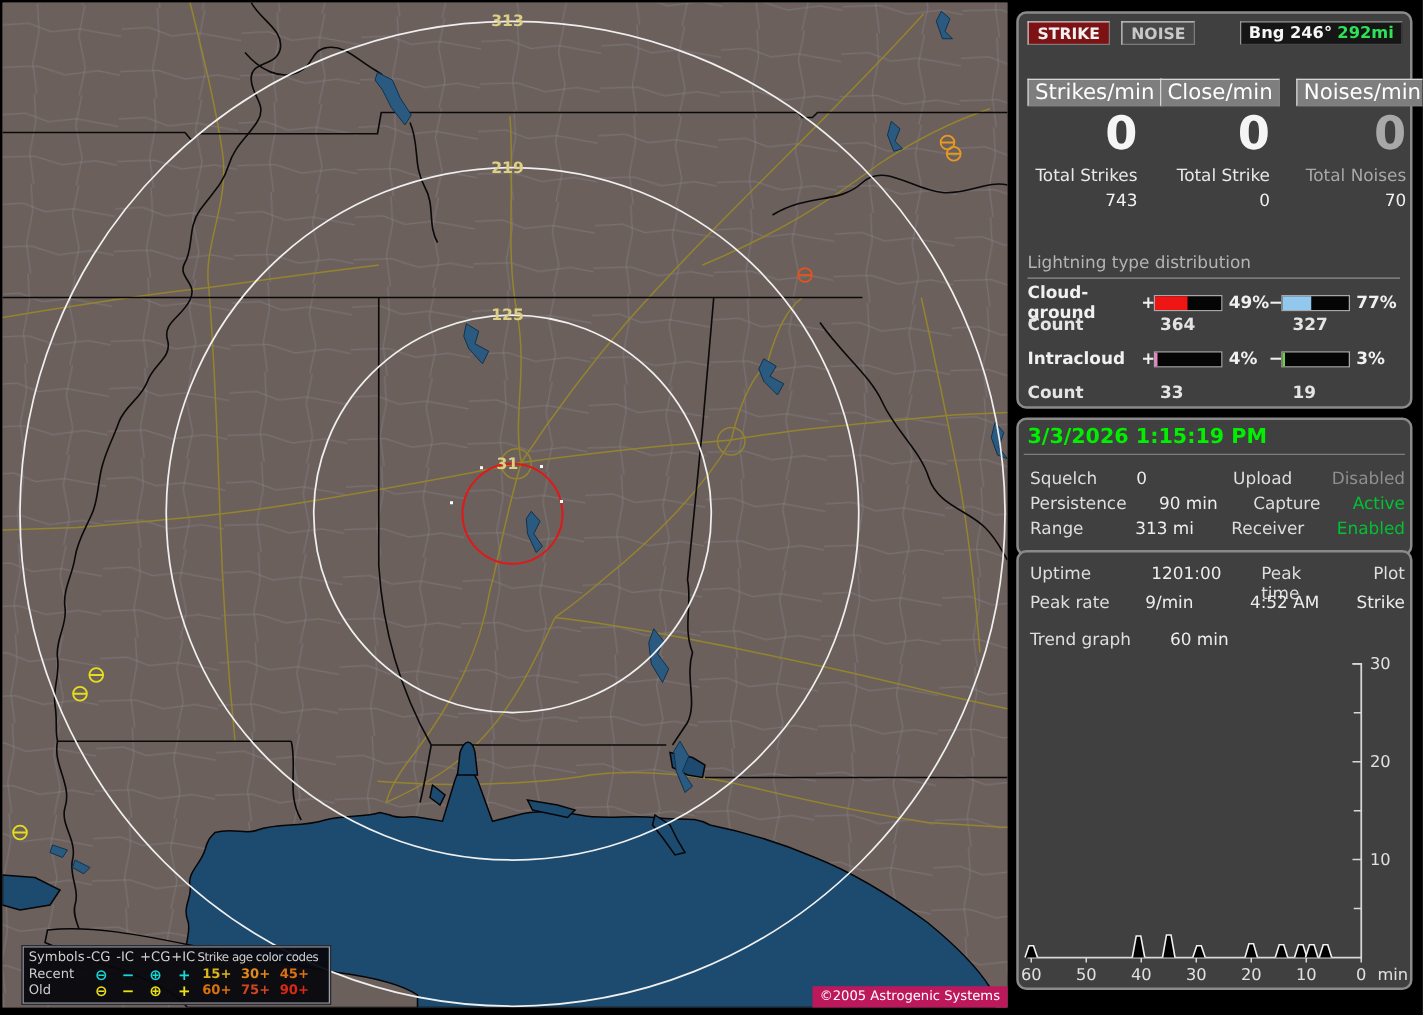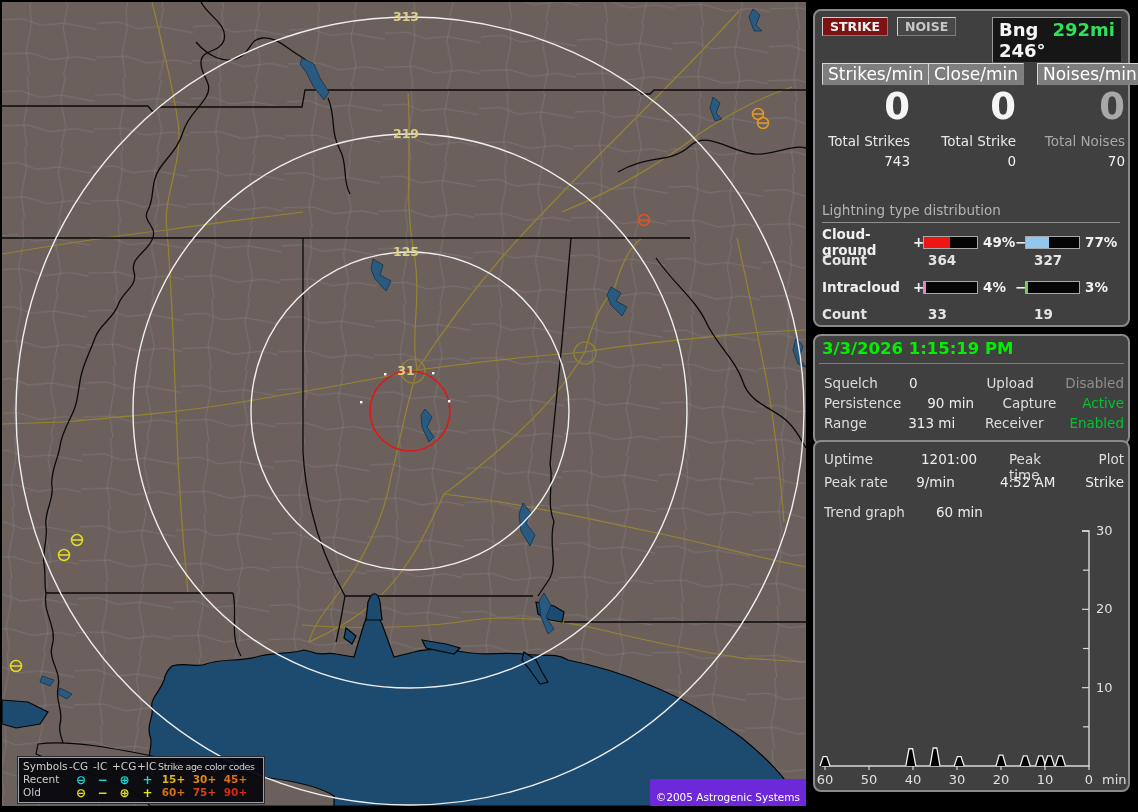--- a/index.html
+++ b/index.html
@@ -11,35 +11,35 @@
   .legend{position:absolute;left:16px;bottom:3px;width:236px;background:rgba(7,7,13,.94);
           border:1px solid #9aa0a8;outline:1px solid #2a2a33;font-size:10.5px;line-height:13px;
           padding:2px 4px 3px 4px;color:#d8d8d8;}
   .legend-grid{display:grid;grid-template-columns:46px 24px 19px 25px 21px 31px 31px 31px;align-items:center;}
   .lg-head{color:#cfcfcf;}
   .lg-age-title{grid-column:6/9;font-size:9.5px;letter-spacing:-0.4px;white-space:nowrap;color:#cfcfcf;}
   .lg-sym{font-size:12px;line-height:12px;text-align:center;font-weight:bold;}
   .lg-age{text-align:center;font-weight:bold;font-size:10.5px;}
   .lg-rowlabel{color:#cccccc;}
   .lg-col{text-align:left;}
-  .copyright{position:absolute;right:0;bottom:0;background:#6d28d9;color:#fff;
-             font-size:10.5px;padding:12px 6px 3px 6px;}
+  .copyright{position:absolute;right:0;bottom:0;background:#be185d;color:#fff;
+             font-size:10.5px;padding:2px 6px 3px 6px;}
   
   .panel{position:absolute;left:813px;width:317px;background:#404040;border:2px solid #8a8a8a;
          border-radius:8px;box-sizing:border-box;}
   #panel-counters{top:9px;height:318px;}
   #panel-status{top:334px;height:111px;}
   #panel-session{top:440px;height:352px;}
   .btn{display:inline-block;border:1px outset #cfcfcf;font-weight:bold;font-size:12.5px;
        padding:1px 7px;color:#fff;cursor:default;}
   .btn-strike{background:#7c1214;color:#f2f2f2;}
   .btn-noise{background:#484848;color:#c8c8c8;margin-left:9px;}
   .toprow{position:absolute;left:7px;right:6px;top:6px;display:flex;align-items:flex-start;}
   .bng-box{margin-left:auto;background:#161616;border:1px outset #9a9a9a;padding:1px 6px;
-           font-weight:bold;font-size:18px;width:116px;display:flex;justify-content:space-between;}
+           font-weight:bold;font-size:13px;width:116px;display:flex;justify-content:space-between;}
   .bng-brg{color:#f5f5f5;}
   .bng-dist{color:#2ee157;}
   .ccol{position:absolute;top:52px;width:88px;}
   .ccol .btn-min{background:#7e7e7e;border:1px outset #d6d6d6;font-size:17px;font-weight:normal;
                  padding:0px 5px;color:#fff;}
   .rate{font-size:37px;font-weight:bold;text-align:right;line-height:1.0;margin-top:3px;color:#f5f5f5;}
   .tlabel{font-size:13.5px;margin-top:8px;text-align:right;color:#e8e8e8;white-space:nowrap;}
   .tvalue{font-size:13.5px;margin-top:4px;text-align:right;color:#f2f2f2;}
   .ccol.dim .rate,.ccol.dim .tlabel{color:#a8a8a8;}
   .dist-title{position:absolute;left:7px;right:8px;top:191px;font-size:13.5px;color:#b4b4b4;

